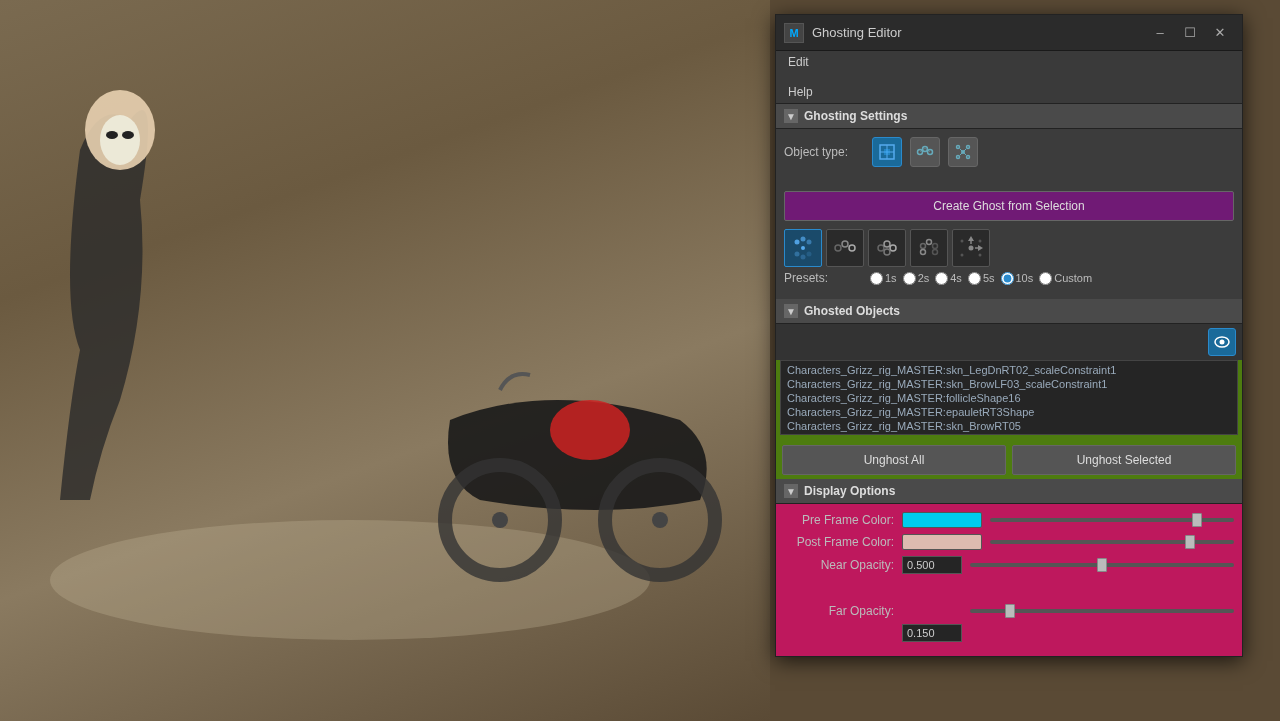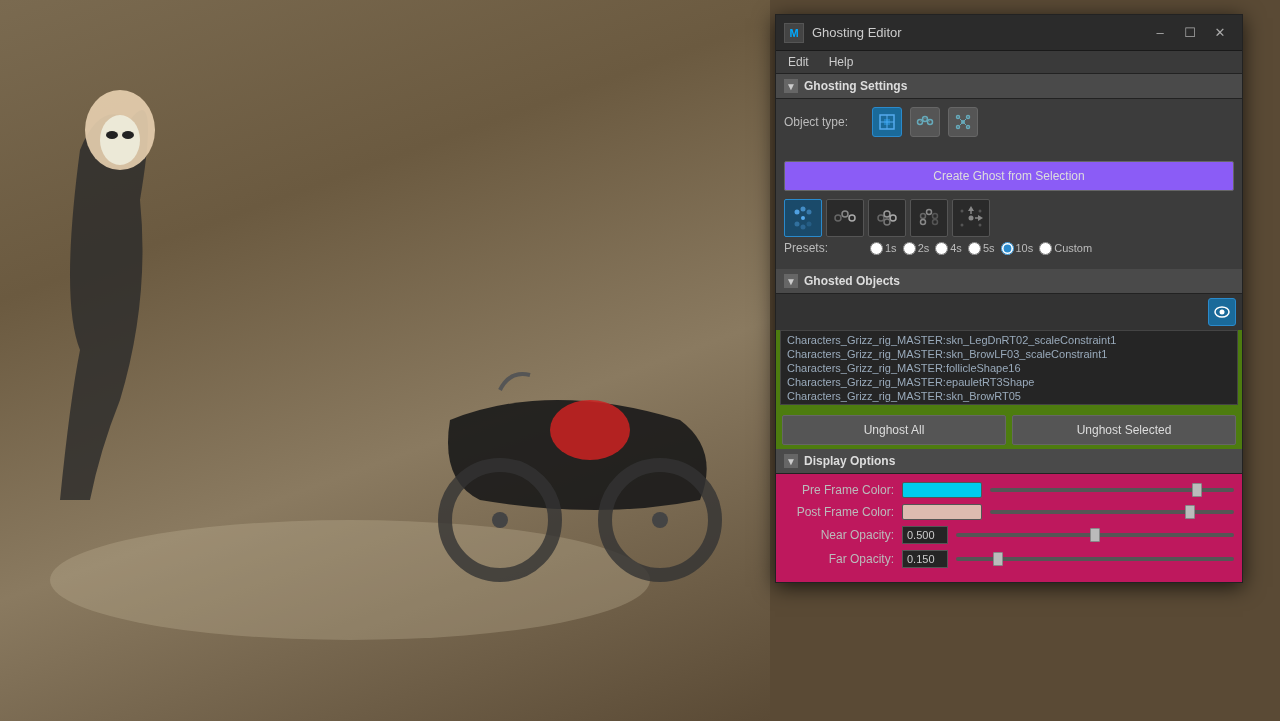--- a/index.html
+++ b/index.html
@@ -73,20 +73,21 @@
       font-size: 13px;
     }
 
     
     .menu-bar {
       display: flex;
       background: #3a3a3a;
       padding: 2px 8px;
       border-bottom: 1px solid #222;
       gap: 12px;
+      flex-direction: column;
     }
     .menu-item {
       color: #ccc;
       font-size: 12px;
       padding: 2px 4px;
       cursor: pointer;
     }
 
     
     .section-header {
@@ -159,21 +160,21 @@
       width: 14px;
       height: 14px;
       accent-color: #2a8acc;
       cursor: pointer;
     }
 
     
     .create-ghost-btn {
       width: 100%;
       padding: 7px;
-      background: #8b5cf6;
+      background: #701a75;
       border: 1px solid #666;
       color: #ddd;
       font-size: 12px;
       cursor: pointer;
       border-radius: 2px;
       margin-bottom: 8px;
       text-align: center;
     }
 
     
@@ -329,21 +330,21 @@
       margin-bottom: 6px;
       gap: 8px;
     }
     .opacity-label {
       color: #bbb;
       font-size: 12px;
       min-width: 110px;
       text-align: right;
     }
     .opacity-value {
-      width: 46px;
+      width: 60px;
       height: 18px;
       background: #252525;
       border: 1px solid #555;
       color: #ccc;
       font-size: 11px;
       padding: 1px 4px;
     }
     .opacity-slider-track {
       flex: 1;
       height: 4px;
@@ -601,21 +602,21 @@
     <div class="opacity-row">
       <span class="opacity-label">Near Opacity:</span>
       <input type="text" class="opacity-value" style="background: rgb(37, 37, 37); border: 1px solid rgb(85, 85, 85); color: rgb(204, 204, 204); font-size: 11px; padding: 1px 4px;" value="0.500">
       <div class="opacity-slider-track">
         <div class="opacity-slider-thumb" style="left: calc(50% - 5px);"></div>
       </div>
     </div>
 
     <div class="opacity-row">
       <span class="opacity-label">Far Opacity:</span>
-      <input type="text" class="opacity-value" style="background: rgb(37, 37, 37); border: 1px solid rgb(85, 85, 85); color: rgb(204, 204, 204); font-size: 11px; padding: 1px 4px;" value="0.150">
+      <input type="text" class="opacity-value" style="background: rgb(37, 37, 37); border: 1px solid rgb(85, 85, 85); color: rgb(204, 204, 204); font-size: 11px; padding: 1px 4px; margin-top: 44px;" value="0.150">
       <div class="opacity-slider-track">
         <div class="opacity-slider-thumb" style="left: calc(15% - 5px);"></div>
       </div>
     </div>
 
   </div>
 
 </div>
 
 </body></html>

